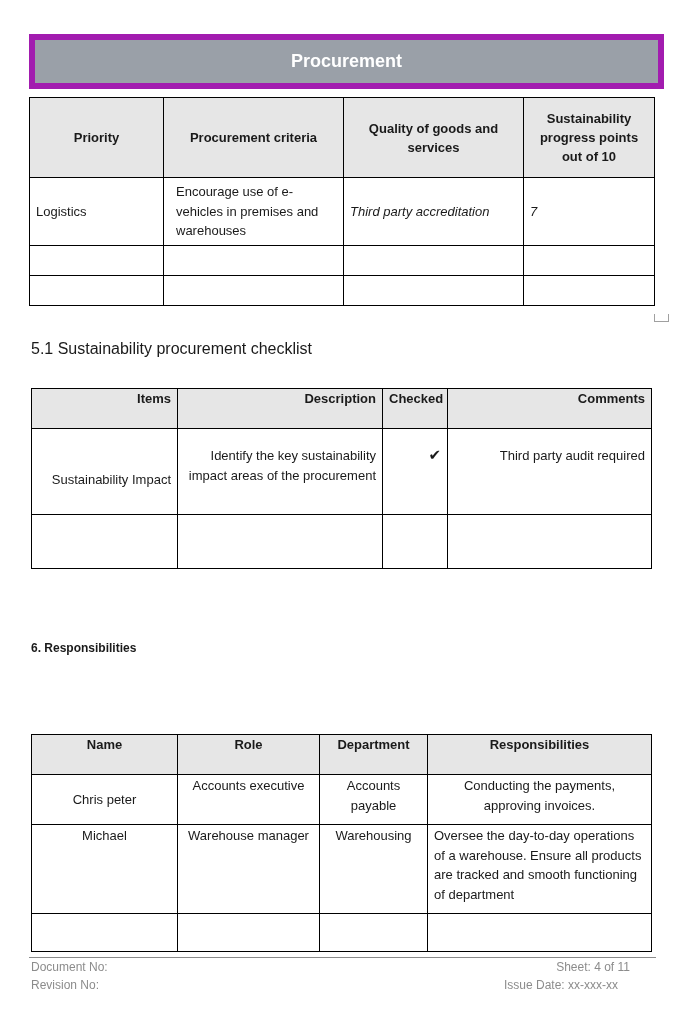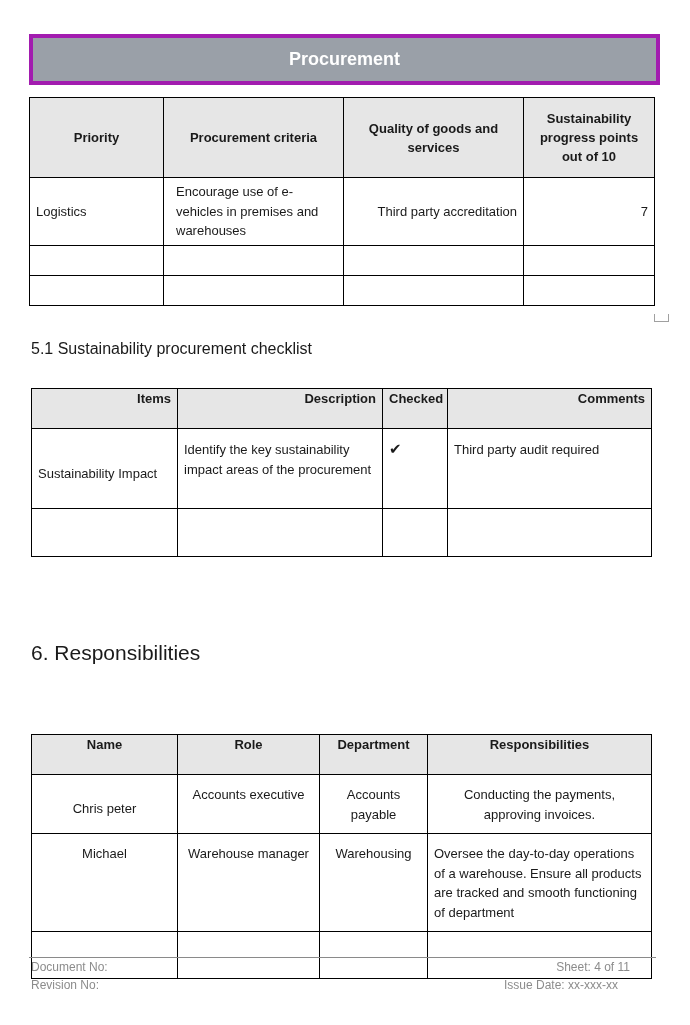--- a/index.html
+++ b/index.html
@@ -3,56 +3,56 @@
   <meta charset="utf-8">
   <style>
     html, body { margin: 0; padding: 0; background: #ffffff; }
     body {
       width: 690px; height: 1025px; position: relative; overflow: hidden;
       font-family: "Liberation Sans", "DejaVu Sans", sans-serif;
       color: #1a1a1a;
     }
     .banner {
       position: absolute; left: 29px; top: 34px; width: 623px; height: 43px;
-      background: #9aa0a8; border: 4px solid #a21caf;
+      background: #9aa0a8; border: 6px solid #a21caf;
       display: flex; align-items: center; justify-content: center;
       color: #ffffff; font-weight: bold; font-size: 18px;
     }
     table { border-collapse: collapse; position: absolute; table-layout: fixed; }
     td, th { border: 1px solid #000; font-size: 13px; padding: 0 6px; }
     th { background: #e6e6e6; font-weight: bold; }
     .t1 { left: 29px; top: 97px; width: 625px; }
     .t1 th { height: 79px; text-align: center; vertical-align: middle; line-height: 19px; }
     .t1 td { line-height: 19.5px; }
     .t1 .r-main td { height: 67px; }
     .t1 .r-empty td { height: 29px; }
     .left { text-align: left; }
-    .center { text-align: right; }
+    .center { text-align: left; font-style: italic; }
     .corner-mark {
       position: absolute; left: 654px; top: 314px; width: 13px; height: 7px;
       border-left: 1px solid #a0a0a0; border-bottom: 1px solid #a0a0a0;
       border-right: 1px solid #a0a0a0;
     }
     .sub-heading {
       position: absolute; left: 31px; top: 340px; font-size: 16px; font-weight: normal;
     }
     .t2 { left: 31px; top: 388px; width: 620px; }
     .t2 th { height: 37px; vertical-align: top; padding-top: 2px; text-align: right; }
-    .t2 td { vertical-align: top; text-align: left; line-height: 19.5px; padding-top: 11px; }
+    .t2 td { vertical-align: top; text-align: right; line-height: 19.5px; padding-top: 17px; }
     .t2 .r1 td { height: 68px; }
     .t2 .r2 td { height: 67px; }
     .t2 .r3 td { height: 36px; }
     .t2 .mid { vertical-align: middle; }
     .check { font-size: 15px; font-weight: bold; line-height: 15px; }
     .section-heading {
-      position: absolute; left: 31px; top: 641px; font-size: 21px; font-weight: normal;
+      position: absolute; left: 31px; top: 641px; font-size: 12px; font-weight: bold;
     }
     .t3 { left: 31px; top: 694px; width: 620px; margin-top: 40px; }
     .t3 th { height: 37px; vertical-align: top; padding-top: 2px; text-align: center; }
-    .t3 td { vertical-align: top; text-align: center; line-height: 19.5px; padding-top: 10px; }
+    .t3 td { vertical-align: top; text-align: center; line-height: 19.5px; padding-top: 1px; }
     .t3 .r1 td { height: 48px; }
     .t3 .r2 td { height: 87px; }
     .t3 .r3 td { height: 36px; }
     .t3 .mid { vertical-align: middle; }
     .t3 .resp-left { text-align: left; }
     .footer-line {
       position: absolute; left: 29px; top: 957px; width: 627px; height: 1px; background: #8a8a8a;
     }
     .footer { position: absolute; font-size: 12px; color: #8c8c8c; }
     .fl1 { left: 31px; top: 960px; }

